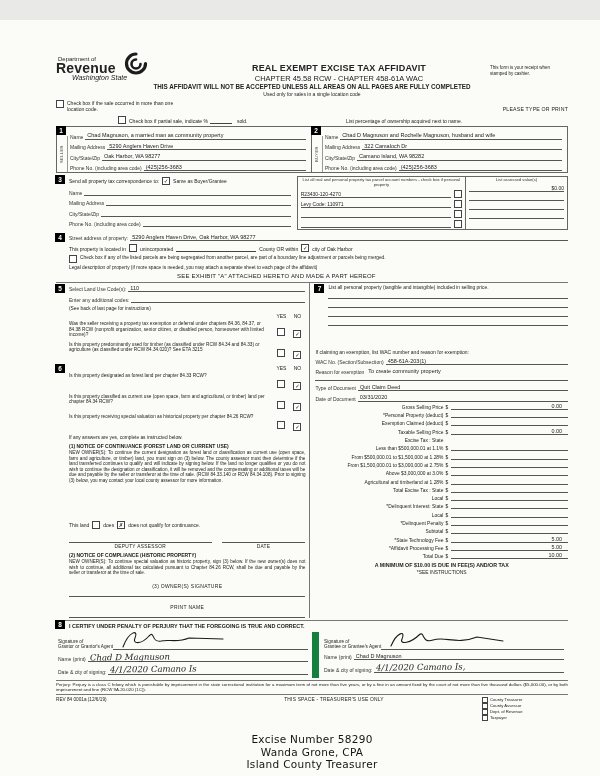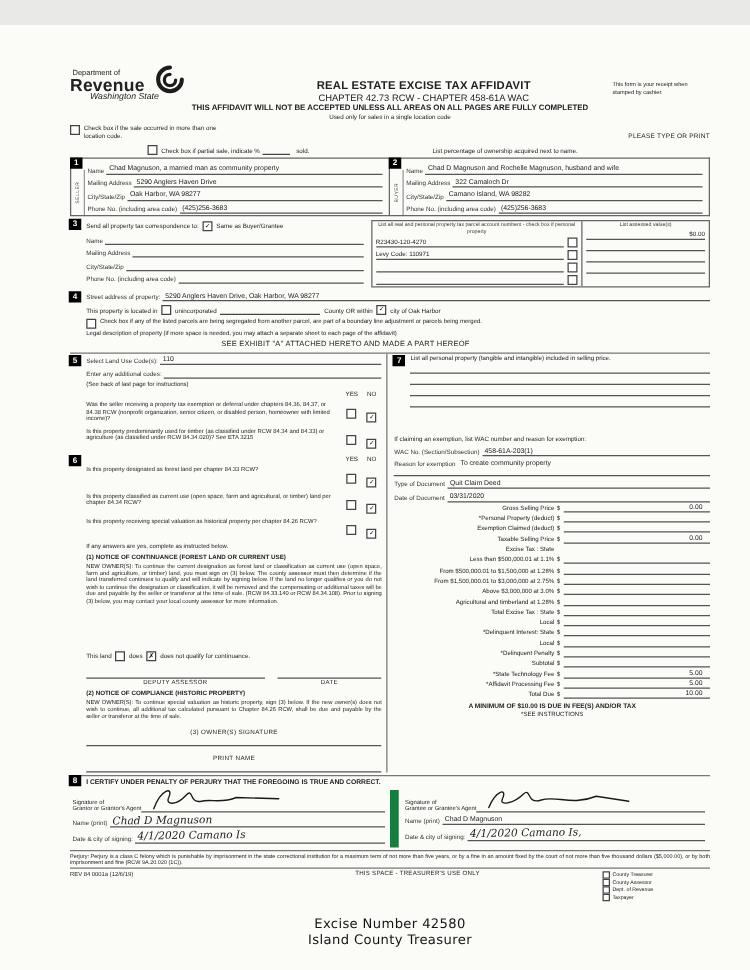--- a/index.html
+++ b/index.html
@@ -139,22 +139,22 @@
     <div class="logo">
       <span class="dept">Department of</span>
       <svg class="swoosh" width="28" height="25" viewBox="0 0 28 25">
         <path d="M14,3 a9.5,9.5 0 1,0 9.5,9.5" fill="none" stroke="#1c1c1c" stroke-width="3.2" stroke-linecap="round"></path>
         <path d="M14,8.5 a4.5,4.5 0 1,0 4.5,4.5" fill="none" stroke="#1c1c1c" stroke-width="2.6" stroke-linecap="round"></path>
       </svg>
       <span class="rev">Revenue</span>
       <span class="ws">Washington State</span>
     </div>
     <div class="hdr-c">
-      <div class="title">REAL ESTATE EXCISE TAX AFFIDAVIT</div>
-      <div class="subtitle">CHAPTER 42.73 RCW - CHAPTER 458-61A WAC</div>
+      <div class="title">REAL EXEMPT EXCISE TAX AFFIDAVIT</div>
+      <div class="subtitle">CHAPTER 45.58 RCW - CHAPTER 458-61A WAC</div>
     </div>
     <div class="receipt">This form is your receipt when stamped by cashier.</div>
   </div>
   <div class="notice">THIS AFFIDAVIT WILL NOT BE ACCEPTED UNLESS ALL AREAS ON ALL PAGES ARE FULLY COMPLETED</div>
   <div class="usage">Used only for sales in a single location code</div>
 
   <div class="hdr2">
     <div class="ml-note">
       <span class="cb"></span>
       <span class="txt">Check box if the sale occurred in more than one location code.</span>
@@ -572,19 +572,20 @@
             <span>Dept. of Revenue</span>
           </div>
       <div class="crow">
             <span class="cb"></span>
             <span>Taxpayer</span>
           </div>
     </div>
   </div>
 
   <div class="stamp">
-    <div class="s">Excise Number 42580</div>
+    <div class="s">Excise Number 58290</div>
+    <div class="s">Wanda Grone, CPA</div>
     <div class="s">Island County Treasurer</div>
 
   </div>
 
 </div>
 </div>
 
 </body></html>

